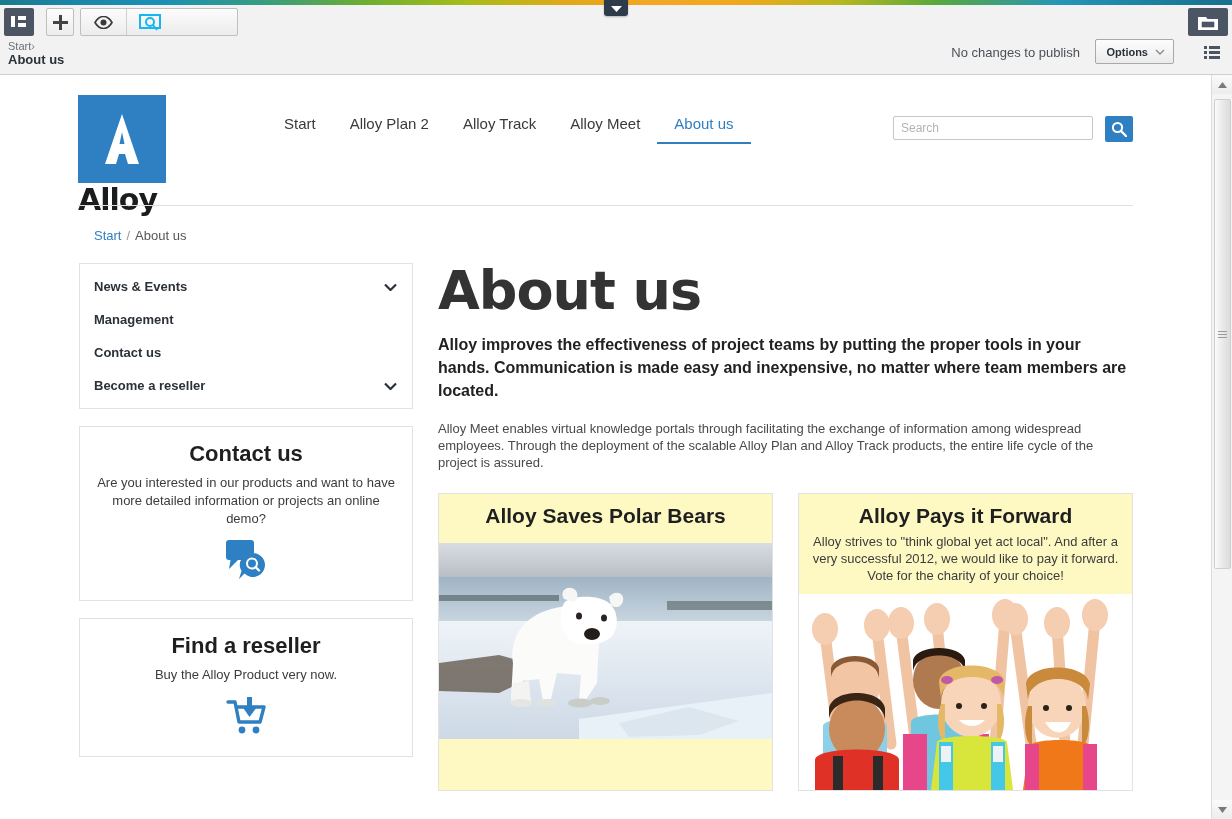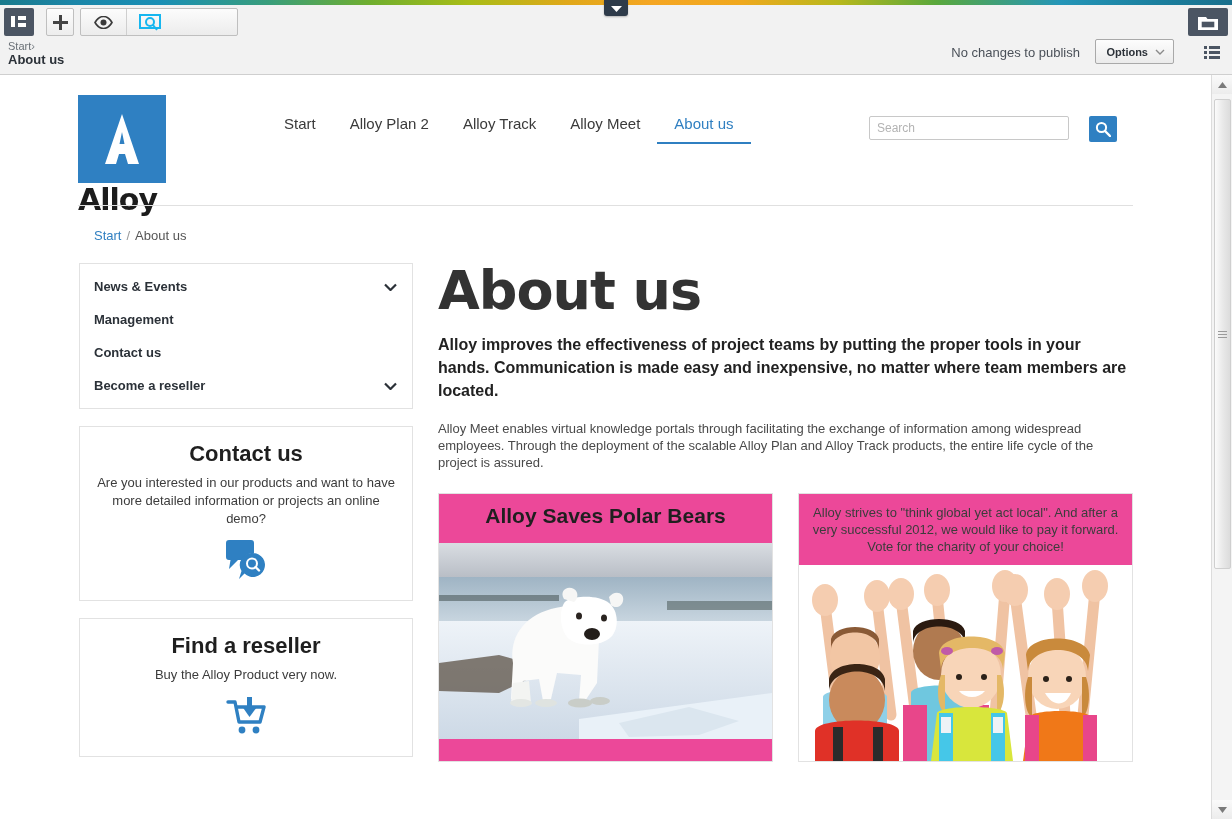--- a/index.html
+++ b/index.html
@@ -138,22 +138,22 @@
   }
   #main-nav a {
     font-size: 15px; color: #3a3a3a; text-decoration: none;
     padding: 0 17px 10px 17px; display: block;
   }
   #main-nav a.active {
     color: #2f7fc1; border-bottom: 2px solid #2f7fc1;
   }
 
   #search-area {
-    position: absolute; right: 16px; top: 41px;
-    display: flex; align-items: stretch; gap: 20px;
+    position: absolute; right: 0; top: 41px;
+    display: flex; align-items: stretch; gap: 12px;
   }
   #search-input {
     width: 200px; height: 24px;
     border: 1px solid #c8c8c8; border-radius: 2px;
     padding: 0 7px; font-size: 12px; color: #333;
     background: #fff;
   }
   #search-input::placeholder { color: #b3b3b3; }
   #search-button {
     width: 28px; height: 26px; border: none; border-radius: 2px;
@@ -217,21 +217,21 @@
   #intro {
     margin: 0 0 18px 0; font-size: 16px; line-height: 23px;
     font-weight: bold; color: #222;
   }
   #body-text {
     margin: 0 0 22px 0; font-size: 13px; line-height: 17px; color: #4a4a4a;
   }
 
   #teaser-row { display: flex; gap: 25px; }
   .teaser {
-    width: 342px; border: 1px solid #e2e2e2; background: #ec4899;
+    width: 342px; border: 1px solid #e2e2e2; background: #fef9c3;
   }
   .teaser-head { padding: 10px 12px 10px 12px; text-align: center; }
   .teaser-head h4 {
     margin: 0 0 5px 0; font-size: 21px; font-weight: bold; color: #1f1f1f;
   }
   .teaser-head p {
     margin: 0; font-size: 13px; line-height: 17px; color: #3c3c3c;
   }
   .teaser-img { width: 333px; height: 196px; overflow: hidden; position: relative; }
 
@@ -484,20 +484,21 @@
                 <ellipse cx="107" cy="160" rx="11" ry="4" fill="#dfe3e0"></ellipse>
                 <ellipse cx="141" cy="160" rx="12" ry="4.5" fill="#c9cdc8"></ellipse>
                 <ellipse cx="161" cy="158" rx="10" ry="4" fill="#c9cdc8"></ellipse>
               </g>
             </svg>
           </div>
         </div>
 
         <div class="teaser">
           <div class="teaser-head">
+            <h4>Alloy Pays it Forward</h4>
             <p>Alloy strives to "think global yet act local". And after a very successful 2012, we would like to pay it forward. Vote for the charity of your choice!</p>
           </div>
           <div class="teaser-img">
             <svg width="333" height="196" viewBox="0 0 333 196" preserveAspectRatio="none">
               <rect x="0" y="0" width="333" height="196" fill="#ffffff"></rect>
 
               <g stroke="#f0c3a3" stroke-width="11" stroke-linecap="round" fill="none">
                 <path d="M40 150 L26 40"></path>
                     <path d="M92 150 L78 36"></path>
                 <path d="M118 160 L102 34"></path>

